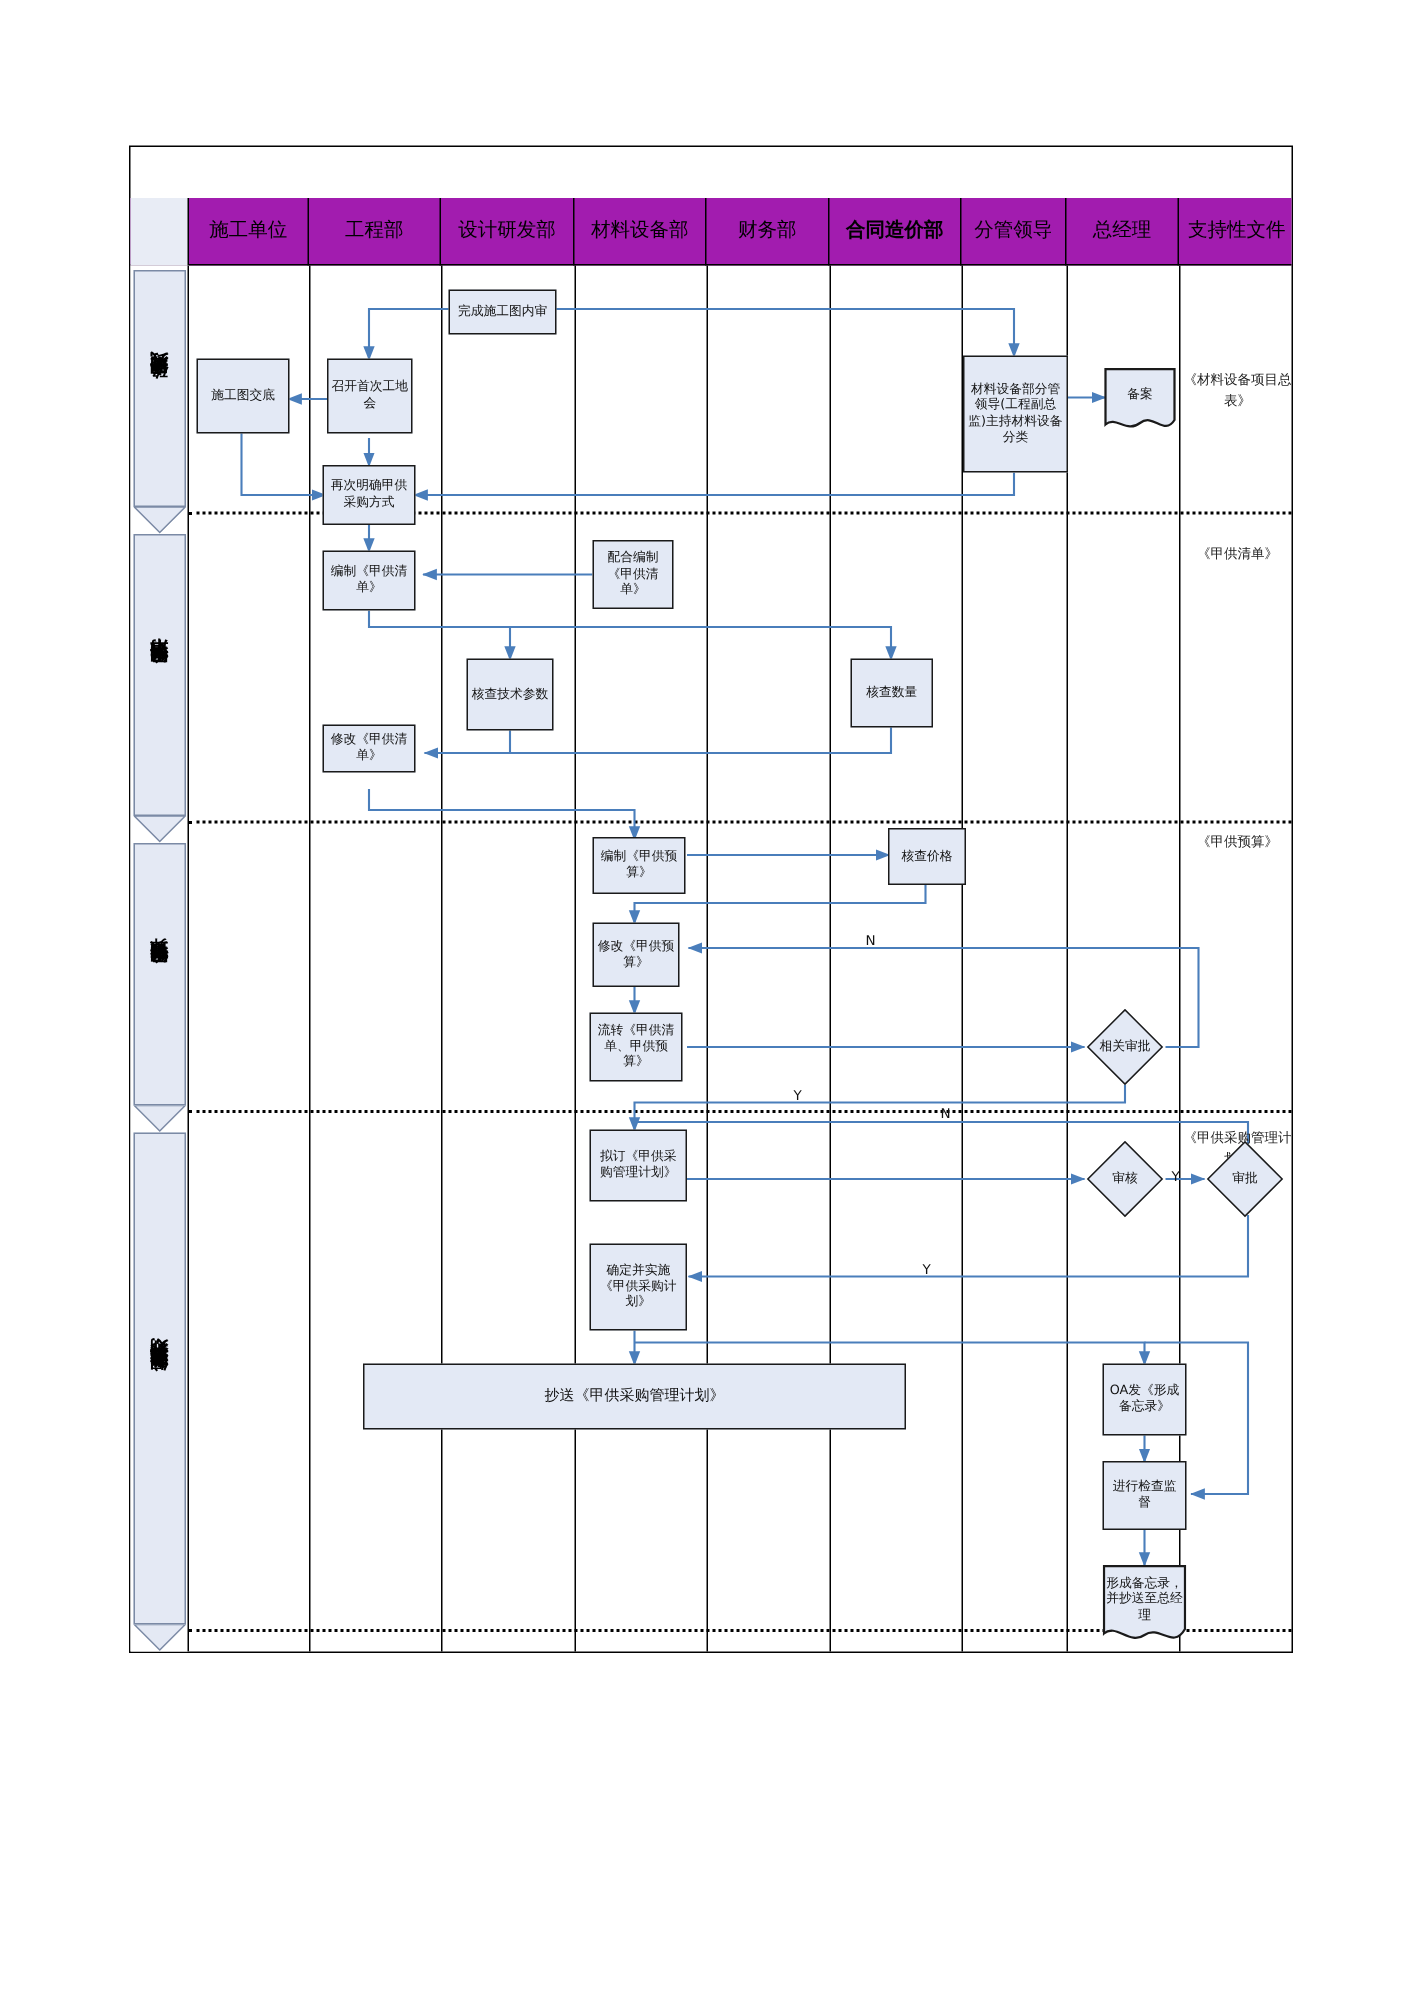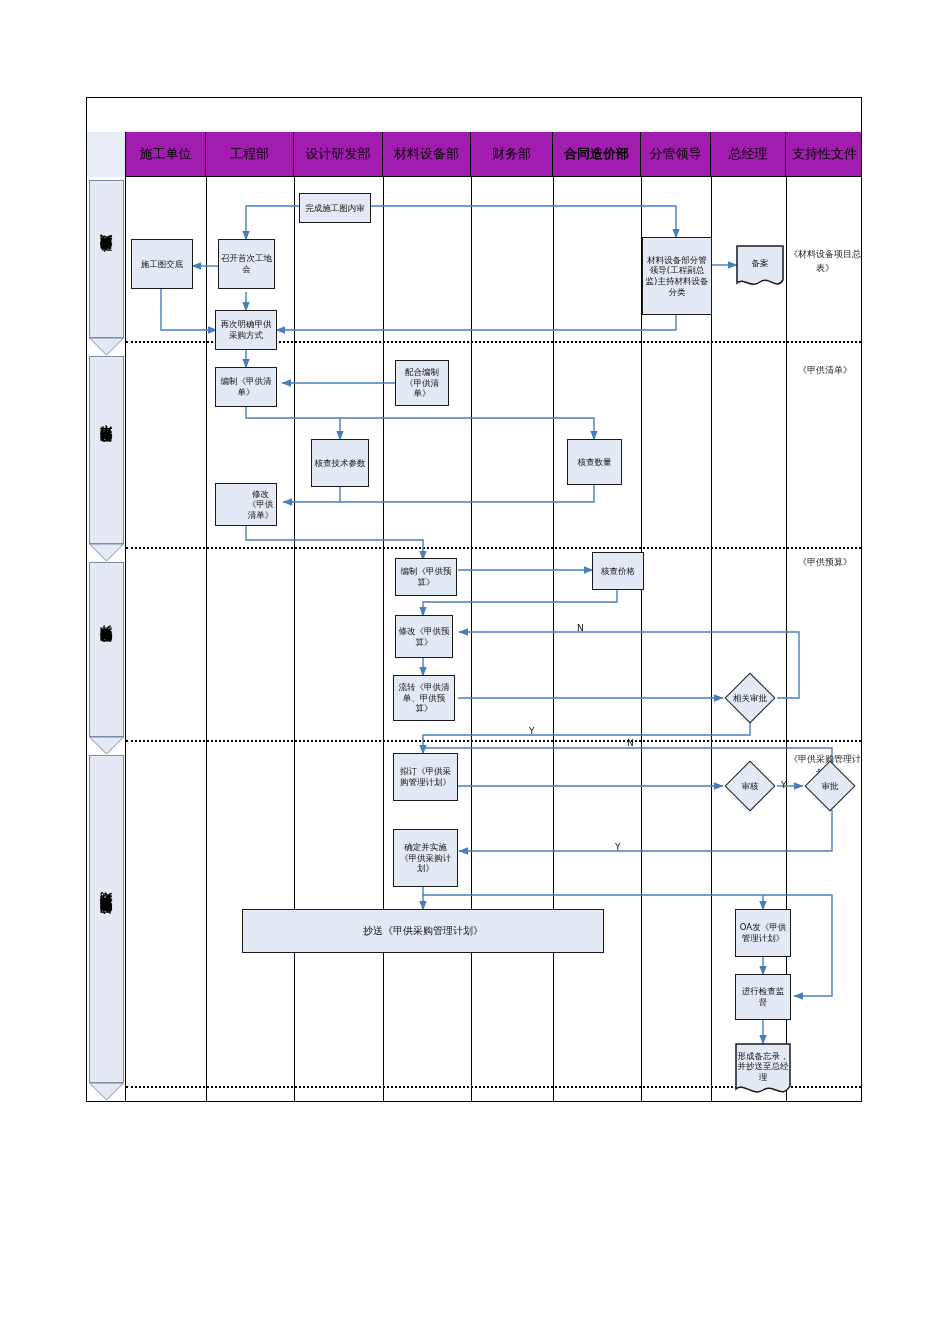--- a/index.html
+++ b/index.html
@@ -214,21 +214,21 @@
       </svg>
       <div class="dt">备案</div>
     </div>
 
     <div class="sdoc" style="left:700px;top:150px;width:76px;">《材料设备项目总表》</div>
 
     <div class="node" style="left:128px;top:269px;width:62px;height:40px;">编制《甲供清单》</div>
     <div class="node" style="left:308px;top:262px;width:54px;height:46px;">配合编制《甲供清单》</div>
     <div class="node" style="left:224px;top:341px;width:58px;height:48px;">核查技术参数</div>
     <div class="node" style="left:480px;top:341px;width:55px;height:46px;">核查数量</div>
-    <div class="node" style="left:128px;top:385px;width:62px;height:43px;padding-left:31px;">修改《甲供清单》</div>
+    <div class="node" style="left:128px;top:385px;width:62px;height:32px;">修改《甲供清单》</div>
     <div class="sdoc" style="left:700px;top:266px;width:76px;">《甲供清单》</div>
 
     <div class="node" style="left:308px;top:460px;width:62px;height:38px;">编制《甲供预算》</div>
     <div class="node" style="left:505px;top:454px;width:52px;height:38px;">核查价格</div>
     <div class="node" style="left:308px;top:517px;width:58px;height:43px;">修改《甲供预算》</div>
     <div class="node" style="left:306px;top:577px;width:62px;height:46px;">流转《甲供清单、甲供预算》</div>
 
     <div class="diamond" style="left:636px;top:575px;width:54px;height:50px;">
       <div class="dm" style="left:9px;top:7px;width:36px;height:36px;"></div>
       <div class="dt">相关审批</div>
@@ -242,21 +242,21 @@
       <div class="dt">审核</div>
     </div>
     <div class="diamond" style="left:716px;top:663px;width:54px;height:50px;">
       <div class="dm" style="left:9px;top:7px;width:36px;height:36px;"></div>
       <div class="dt">审批</div>
     </div>
 
     <div class="node" style="left:306px;top:731px;width:65px;height:58px;">确定并实施《甲供采购计划》</div>
     <div class="node wide" style="left:155px;top:811px;width:362px;height:44px;">抄送《甲供采购管理计划》</div>
 
-    <div class="node" style="left:648px;top:811px;width:56px;height:48px;">OA发《甲供管理计划》</div>
+    <div class="node" style="left:648px;top:811px;width:56px;height:48px;">OA发《形成备忘录》</div>
     <div class="node" style="left:648px;top:876px;width:56px;height:46px;">进行检查监督</div>
 
     <div class="docshape" style="left:648px;top:945px;width:56px;height:57px;">
       <svg width="56" height="57" viewBox="0 0 56 57">
         <path d="M1,1 H55 V43 C47,57 38,40 28,47 C18,54 9,39 1,46 Z" fill="#e3e9f5" stroke="#1a1a1a" stroke-width="1.5"></path>
       </svg>
       <div class="dt">形成备忘录，并抄送至总经理</div>
     </div>
 
     <div class="sdoc" style="left:700px;top:655px;width:76px;">《甲供采购管理计划》</div>

